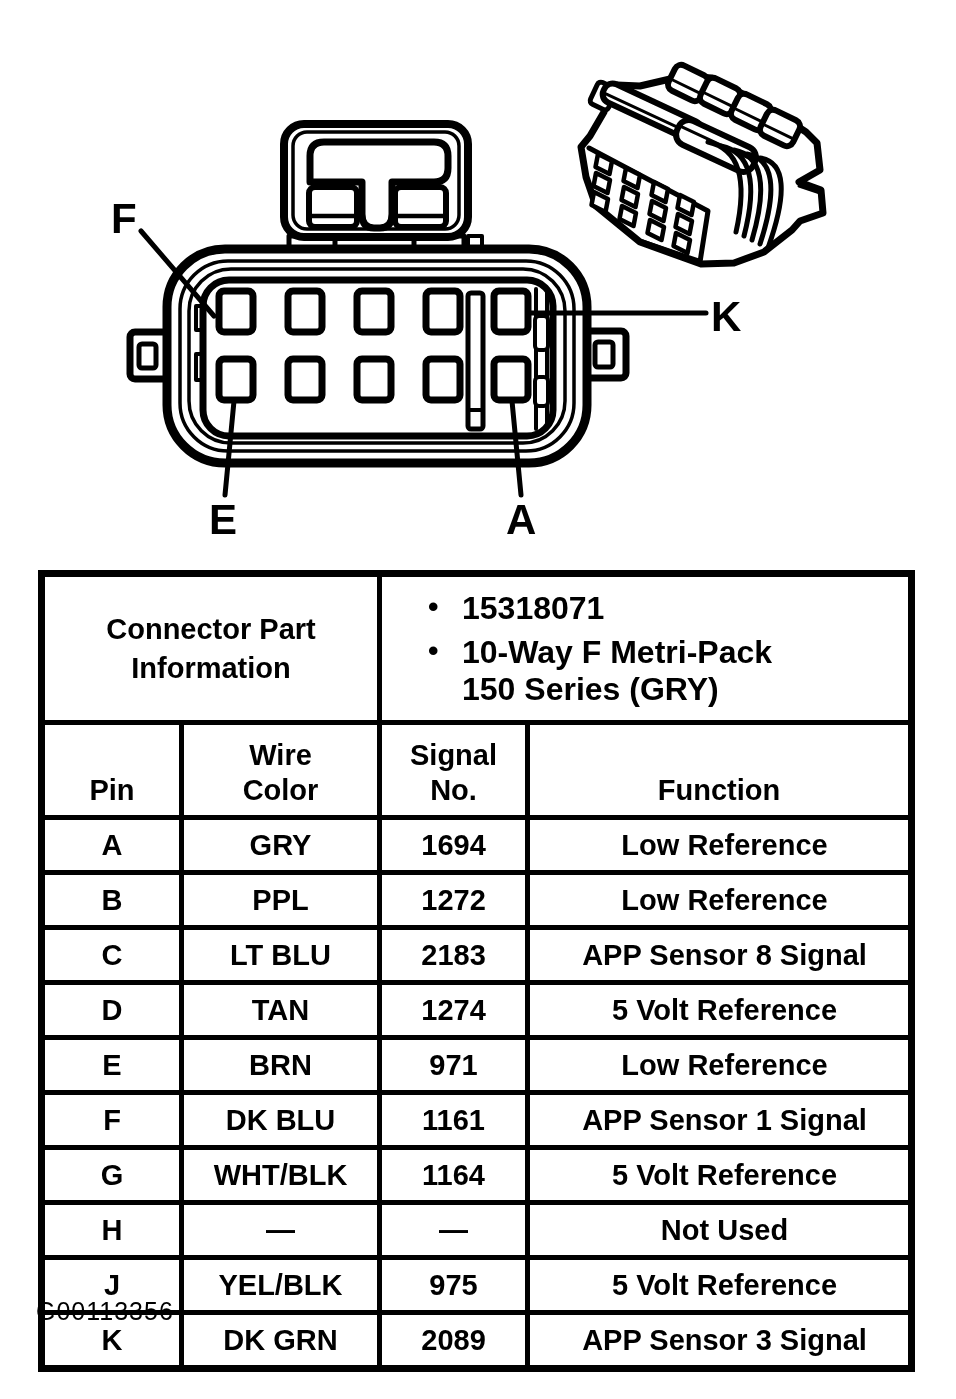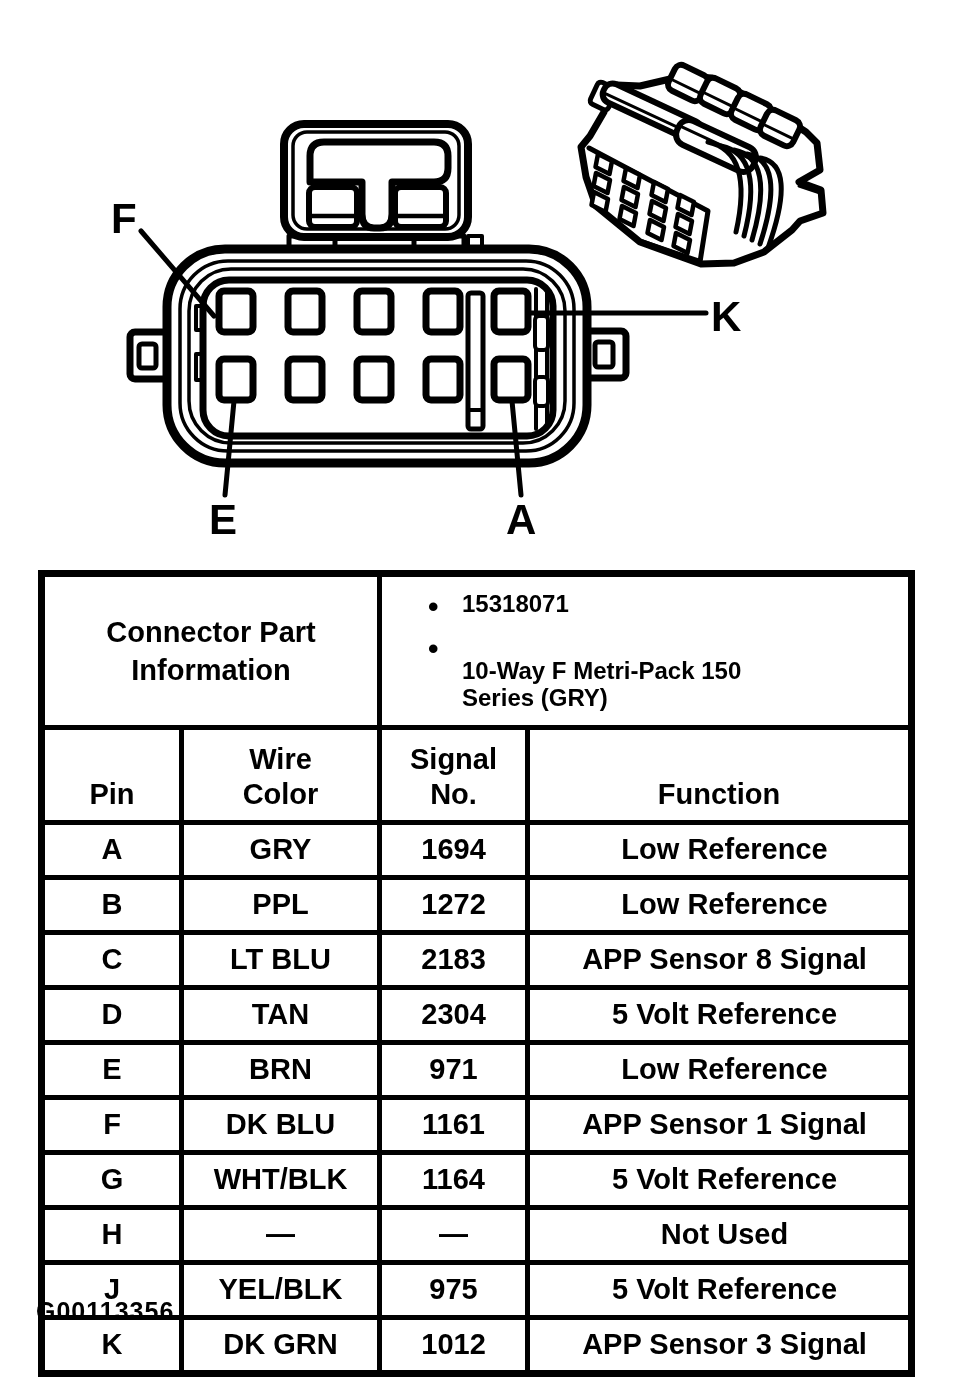--- a/index.html
+++ b/index.html
@@ -11,28 +11,28 @@
   .pin-label{font-family:"Liberation Sans",sans-serif;font-weight:700;font-size:42px;fill:#000;}
 
   .table-wrap{position:absolute;left:38px;top:570px;width:770px;}
   table.conn{border-collapse:collapse;table-layout:fixed;width:870px;border:7px solid #000;}
   table.conn td{border:5px solid #000;font-weight:700;font-size:29px;color:#000;overflow:hidden;}
   .row-info td{height:130px;}
   .info-head{text-align:center;vertical-align:middle;line-height:1.32;padding:0 20px;}
   .info-items{vertical-align:middle;padding:6px 6px 6px 46px;}
   .bullet{display:flex;align-items:flex-start;margin:7px 0;}
   .bullet .dot{width:34px;flex:0 0 34px;font-size:30px;line-height:1.15;}
-  .bullet .btxt{font-size:24px;line-height:1.15;}
-  .btxt.wrapme{max-width:335px;display:inline-block;margin-top:25px;}
+  .bullet .btxt{font-size:32px;line-height:1.15;}
+  .btxt.wrapme{max-width:335px;display:inline-block;}
   .row-cols td{height:82px;vertical-align:bottom;text-align:center;
     white-space:pre-line;line-height:1.22;padding-bottom:7px;}
   .row-data td{height:48px;text-align:center;vertical-align:middle;}
   .row-data td.c-func{text-align:center;padding-left:12px;}
   .footer-id{
-    position:absolute;left:36px;top:1297px;font-size:25px;font-weight:700;
+    position:absolute;left:36px;top:1297px;font-size:25px;font-weight:400;
     letter-spacing:1px;color:#000;
   }
 </style>
 </head>
 <body>
 
 <div class="page">
 
   <svg class="diagram-svg" width="956" height="560" viewBox="0 0 956 560">
 
@@ -216,21 +216,21 @@
         </tr>
         <tr class="row-data">
           <td class="c-pin">C</td>
           <td class="c-wire">LT BLU</td>
           <td class="c-circ">2183</td>
           <td class="c-func">APP Sensor 8 Signal</td>
         </tr>
         <tr class="row-data">
           <td class="c-pin">D</td>
           <td class="c-wire">TAN</td>
-          <td class="c-circ">2304</td>
+          <td class="c-circ">1274</td>
           <td class="c-func">5 Volt Reference</td>
         </tr>
         <tr class="row-data">
           <td class="c-pin">E</td>
           <td class="c-wire">BRN</td>
           <td class="c-circ">971</td>
           <td class="c-func">Low Reference</td>
         </tr>
         <tr class="row-data">
           <td class="c-pin">F</td>
@@ -252,21 +252,21 @@
         </tr>
         <tr class="row-data">
           <td class="c-pin">J</td>
           <td class="c-wire">YEL/BLK</td>
           <td class="c-circ">975</td>
           <td class="c-func">5 Volt Reference</td>
         </tr>
         <tr class="row-data">
           <td class="c-pin">K</td>
           <td class="c-wire">DK GRN</td>
-          <td class="c-circ">1012</td>
+          <td class="c-circ">2089</td>
           <td class="c-func">APP Sensor 3 Signal</td>
         </tr>
       </tbody>
     </table>
   </div>
 
   <div class="footer-id">G00113356</div>
 </div>
 
 </body></html>

